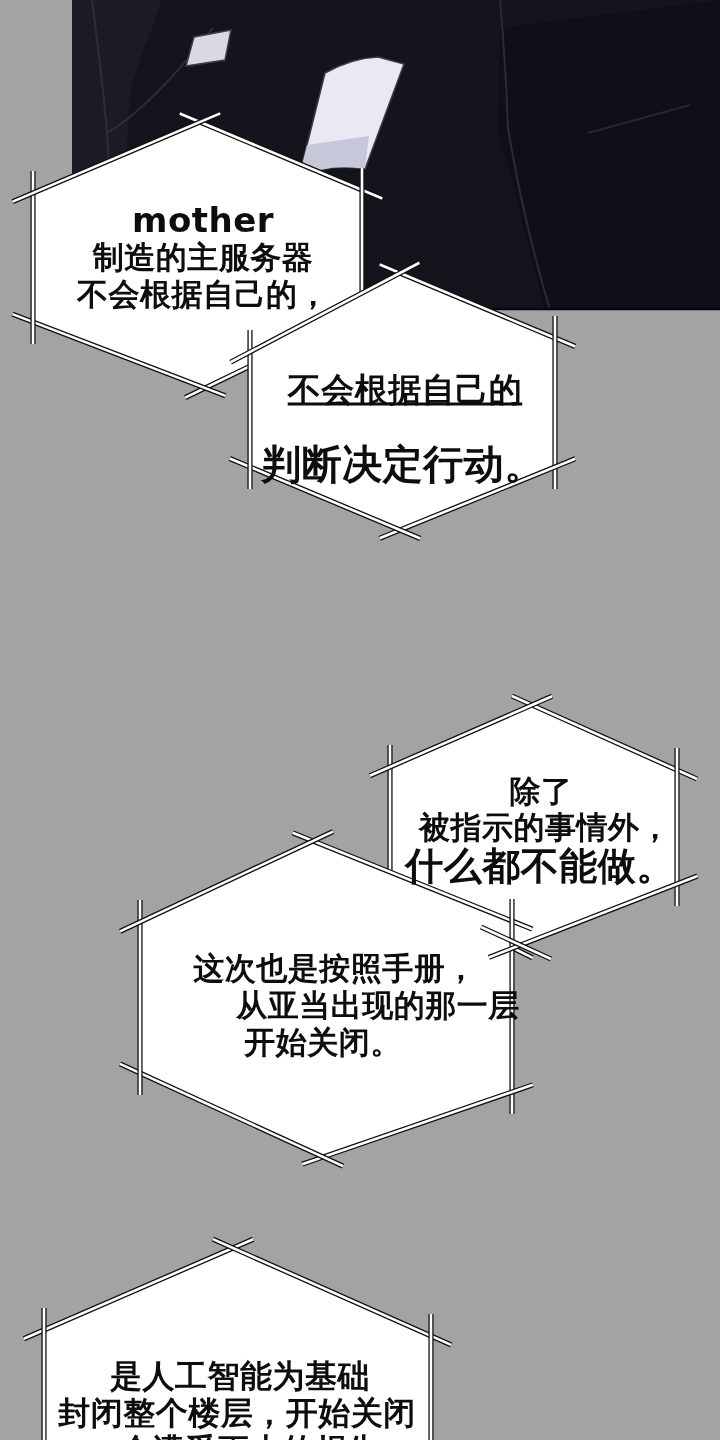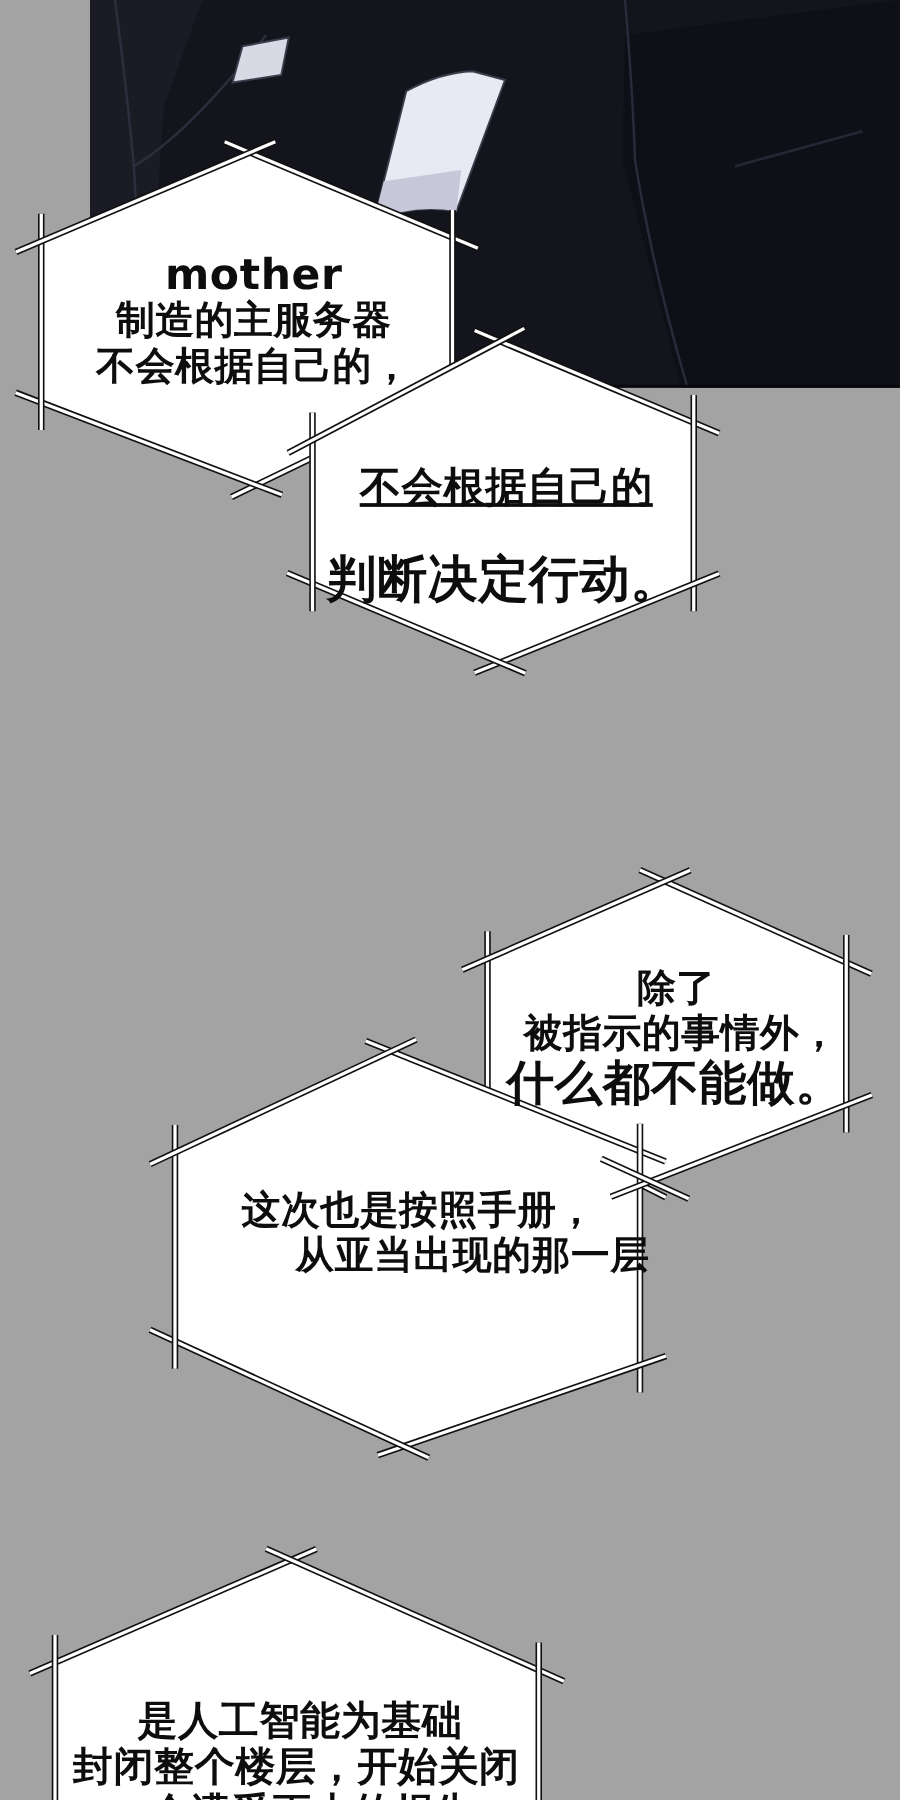--- a/index.html
+++ b/index.html
@@ -128,18 +128,19 @@
 
   <div class="bline" style="left:405px;top:389px;font-size:33px;text-decoration:underline;">不会根据自己的</div>
   <div class="bline" style="left:403px;top:427px;font-size:40px;margin-top:37px;">判断决定行动。</div>
 
   <div class="bline" style="left:541px;top:791px;font-size:31px;">除了</div>
   <div class="bline" style="left:545px;top:827px;font-size:31px;">被指示的事情外，</div>
   <div class="bline" style="left:540px;top:866px;font-size:38px;">什么都不能做。</div>
 
   <div class="bline" style="left:335px;top:968px;font-size:31px;font-family:Liberation Serif, serif;">这次也是按照手册，</div>
   <div class="bline" style="left:332px;top:1005px;font-size:31px;margin-left:46px;">从亚当出现的那一层</div>
+  <div class="bline" style="left:323px;top:1042px;font-size:31px;">开始关闭。</div>
 
   <div class="bline" style="left:240px;top:1376px;font-size:32px;">是人工智能为基础</div>
   <div class="bline" style="left:237px;top:1413px;font-size:32px;">封闭整个楼层，开始关闭</div>
   <div class="bline" style="left:250px;top:1450px;font-size:32px;">会遭受更大的损失</div>
 
 </div>
 
 </body></html>

